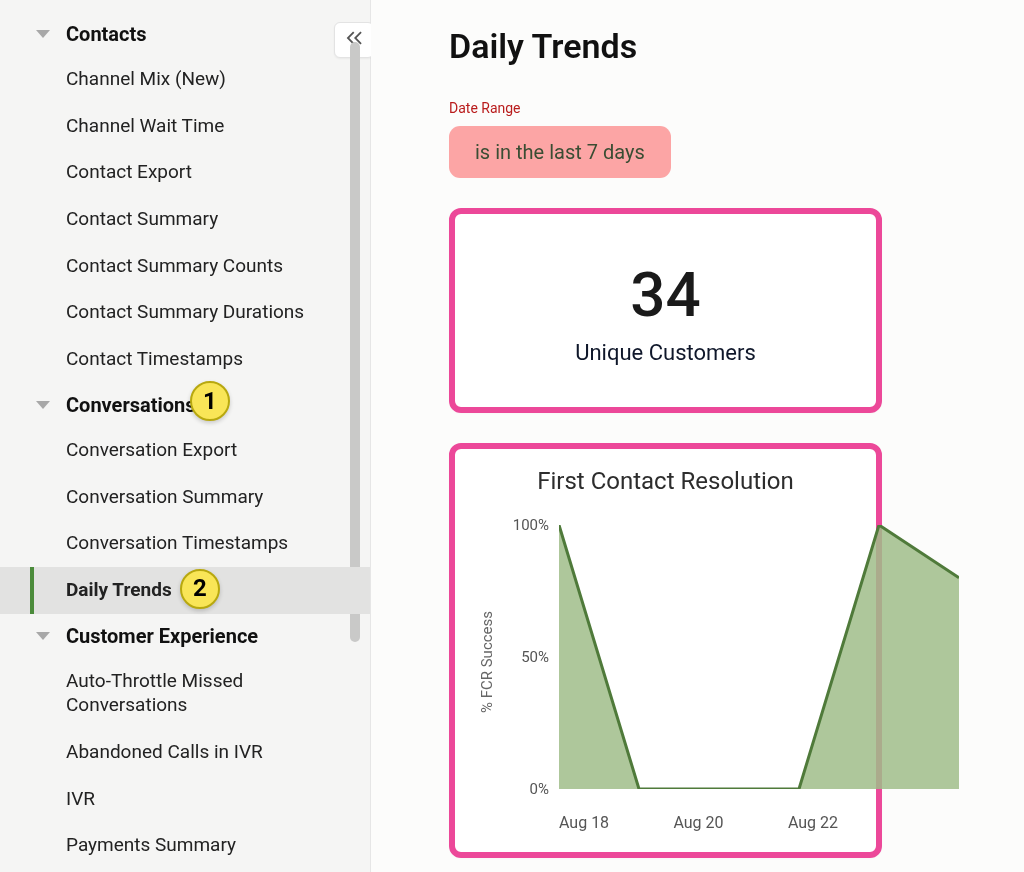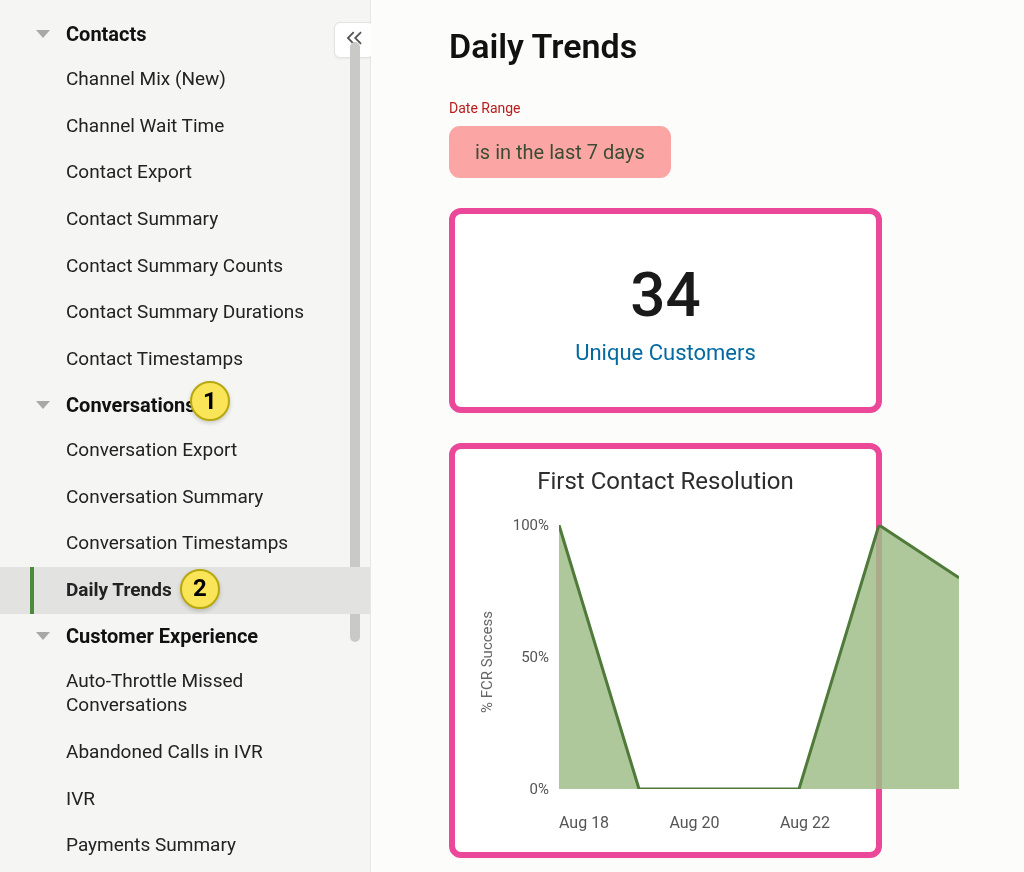--- a/index.html
+++ b/index.html
@@ -127,21 +127,21 @@
   .card {
     margin-top: 30px;
     background: #fff;
     border: 6px solid #ec4899;
     border-radius: 12px;
     width: 433px;
     box-shadow: 0 1px 2px rgba(0,0,0,0.02);
   }
   .stat-card { text-align: center; padding: 50px 20px 42px 20px; }
   .stat-number { font-size: 62px; font-weight: 500; color: #1a1a1a; line-height: 1; }
-  .stat-label { margin-top: 14px; font-size: 22px; color: #0369a1; }
+  .stat-label { margin-top: 14px; font-size: 22px; color: #0f172a; }
   .chart-card { padding: 18px 18px 14px 18px; }
   .chart-title { text-align: center; font-size: 24px; color: #2d2d2d; margin-bottom: 22px; }
   .chart-body { position: relative; height: 290px; display: flex; }
   .ylabel-wrap {
     width: 28px;
     display: flex; align-items: center; justify-content: center;
   }
   .ylabel {
     transform: rotate(-90deg);
     white-space: nowrap;
@@ -282,21 +282,21 @@
           <svg class="chart-svg" viewBox="0 0 400 264" preserveAspectRatio="none">
 
             <path d="M0 0 L80 264 L160 264 L240 264 L320 0 L400 52.8 L400 264 L0 264 Z" fill="#a0bd8a" fill-opacity="0.85"></path>
             <path d="M0 0 L80 264 L160 264 L240 264 L320 0 L400 52.8" fill="none" stroke="#4f7a3a" stroke-width="3"></path>
           </svg>
         </div>
       </div>
       <div class="xaxis">
         <span>Aug 18</span>
         <span>Aug 20</span>
-        <span style="margin-right:28px;">Aug 22</span>
+        <span style="margin-right:20px;">Aug 22</span>
       </div>
     </div>
 
     
     <div class="card topics-card" style="margin-top:20px;">
       
       
     </div>
 
   </main>

